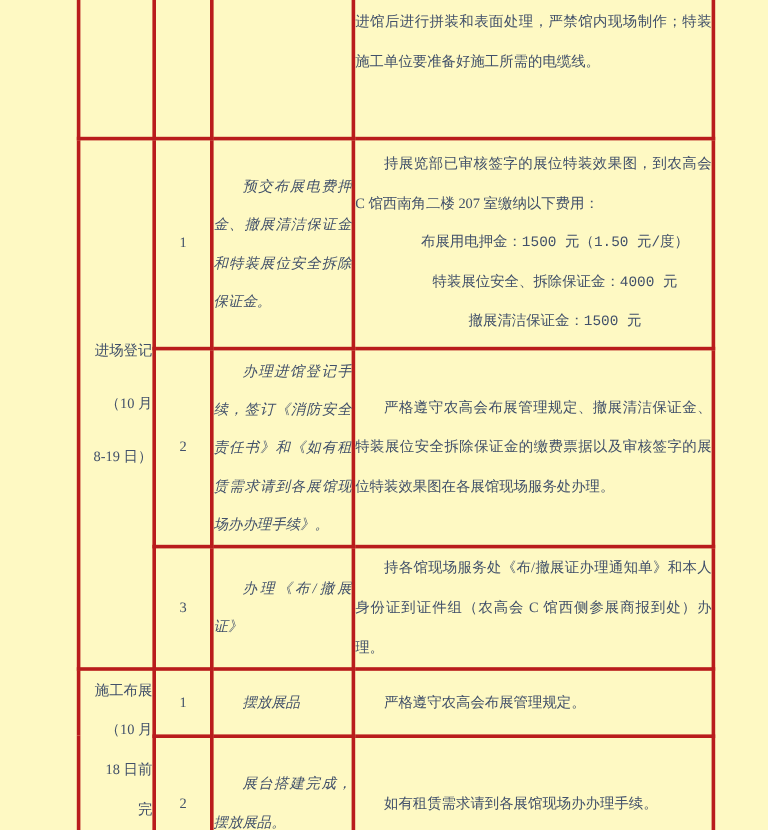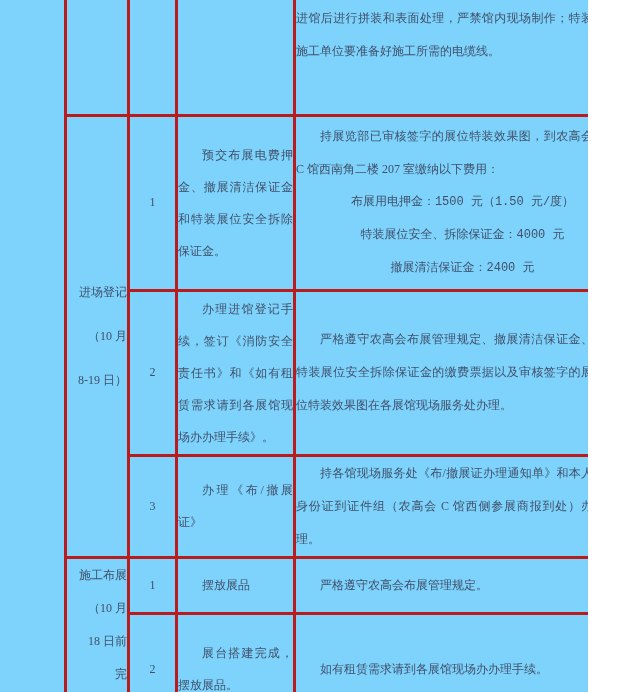--- a/index.html
+++ b/index.html
@@ -2,23 +2,23 @@
 <html><head>
 <meta charset="utf-8">
 <style>
   html, body {
     margin: 0;
     padding: 0;
     background: #ffffff;
   }
   .page {
     position: relative;
-    width: 588px;
+    width: 640px;
     height: 692px;
-    background: #7dd3fc;
+    background: #fef9c3;
     overflow: hidden;
     font-family: "Liberation Serif", "DejaVu Serif", serif;
     color: #41506a;
   }
   table.tbl {
     position: absolute;
     left: 64px;
     top: 0;
     width: 529px;
     border-collapse: collapse;
@@ -35,21 +35,21 @@
 
   
   td.c-stage { text-align: right; }
   .stage-lines-1 div { line-height: 44px; }
   .stage-lines-2 div { line-height: 33px; margin-left: 12px; }
 
   
   td.c-seq { text-align: center; }
 
   
-  td.c-task { padding: 2px 4px; }
+  td.c-task { padding: 2px 4px; font-style: italic; }
   .task-para {
     text-align: justify;
     text-indent: 2em;
     line-height: 32px;
   }
 
   
   td.c-detail { padding: 2px 6px; }
   td.c-detail.top { vertical-align: top; padding-top: 2px; }
   .detail-para {
@@ -97,21 +97,21 @@
       <td class="c-seq">
         <span>1</span>
       </td>
       <td class="c-task">
         <div class="task-para">预交布展电费押金、撤展清洁保证金和特装展位安全拆除保证金。</div>
       </td>
       <td class="c-detail">
         <div class="detail-para indent">持展览部已审核签字的展位特装效果图，到农高会 C 馆西南角二楼 207 室缴纳以下费用：</div>
         <div class="fee-line">布展用电押金：1500 元（1.50 元/度）</div>
         <div class="fee-line">特装展位安全、拆除保证金：4000 元</div>
-        <div class="fee-line">撤展清洁保证金：2400 元</div>
+        <div class="fee-line">撤展清洁保证金：1500 元</div>
       </td>
     </tr>
 
     <tr style="height:165px">
       <td class="c-seq">
         <span>2</span>
       </td>
       <td class="c-task">
         <div class="task-para">办理进馆登记手续，签订《消防安全责任书》和《如有租赁需求请到各展馆现场办办理手续》。</div>
       </td>

